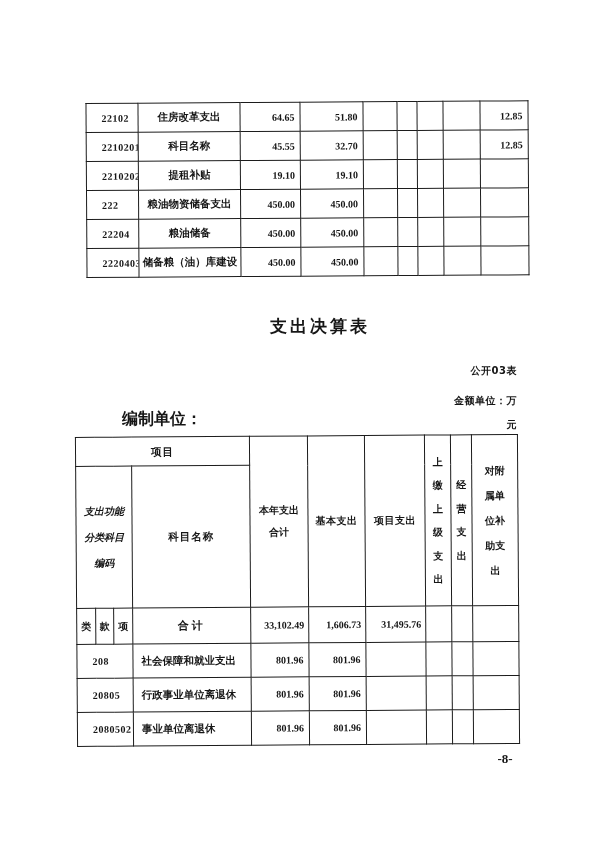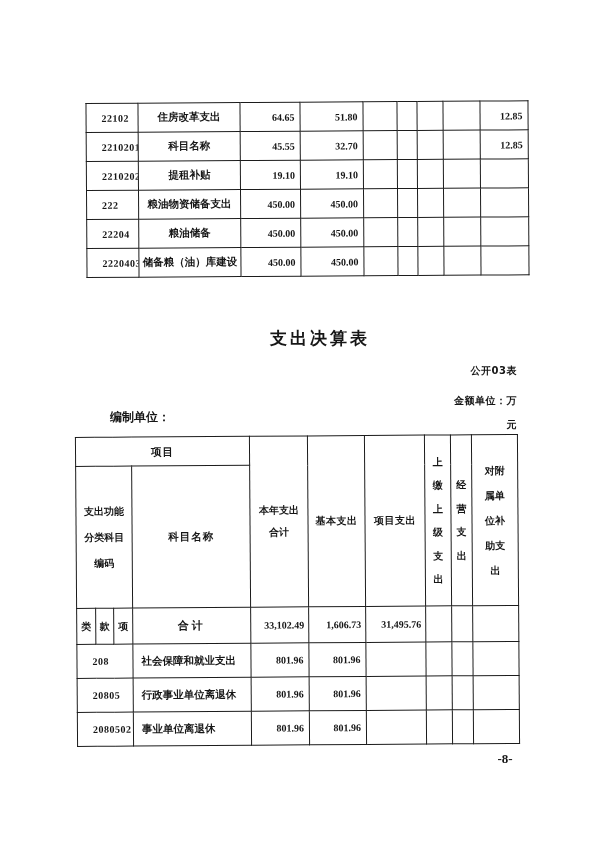--- a/index.html
+++ b/index.html
@@ -36,38 +36,38 @@
 
   
   .c-code { text-align:left; padding-left:15px; font-family:"Liberation Serif","DejaVu Serif",serif; font-size:10px; letter-spacing:0.5px; }
   .c-nameC { text-align:center; font-size:10.5px; white-space:nowrap; }
   .c-nameL { text-align:left; padding-left:8px; font-size:10.5px; white-space:nowrap; }
   .c-num  { text-align:right; padding-right:5px; font-family:"Liberation Serif","DejaVu Serif",serif; font-size:10px; }
   .c-e { }
 
   .hd { text-align:center; font-size:10px; word-break:break-all; line-height:2.0; }
   .hd-project { font-size:10.5px; letter-spacing:1px; }
-  .code-label { line-height:2.6; padding:0 6px; }
+  .code-label { line-height:2.6; padding:0 6px;font-style:italic; }
   .name-label { font-size:10.5px; letter-spacing:1px; }
   .total-label { line-height:2.2; padding:0 5px; }
   .oneline { white-space:nowrap; letter-spacing:0.5px; }
   .v-col  { line-height:2.35; padding:0 6px; }
   .v-col2 { line-height:2.35; padding:0 4px; }
   .subsidy-col { line-height:2.5; padding:0 11px; }
   .ckx { font-size:10px; text-align:center; }
   .c-total-label { text-align:center; font-size:11px; letter-spacing:3px;border-radius:8px; }
   .trow .c-num { font-size:10px; padding-right:4px; }
 
   
-  .doc-title { left:100px; top:327px; width:440px; text-align:center; font-size:17px; letter-spacing:3px; }
+  .doc-title { left:100px; top:315px; width:440px; text-align:center; font-size:17px; letter-spacing:3px; }
   .right-meta { left:317px; width:200px; text-align:right; font-size:10px; letter-spacing:0.5px; }
   #tableCode { top:364px; }
   #amountUnit { top:394px; }
   #amountUnitWrap { top:418px; }
-  .prepared { left:72px; top:409px; font-size:12px;padding-left:38px; }
+  .prepared { left:84px; top:409px; font-size:16px;padding-left:38px; }
   .page-num { left:478px; top:751px; width:54px; text-align:center; font-size:13px; font-family:"Liberation Serif","DejaVu Serif",serif; }
 </style>
 </head>
 <body>
 
 <table id="t1" class="abs">
   <colgroup>
     <col style="width:52px">
       <col style="width:102px">
       <col style="width:60px">

